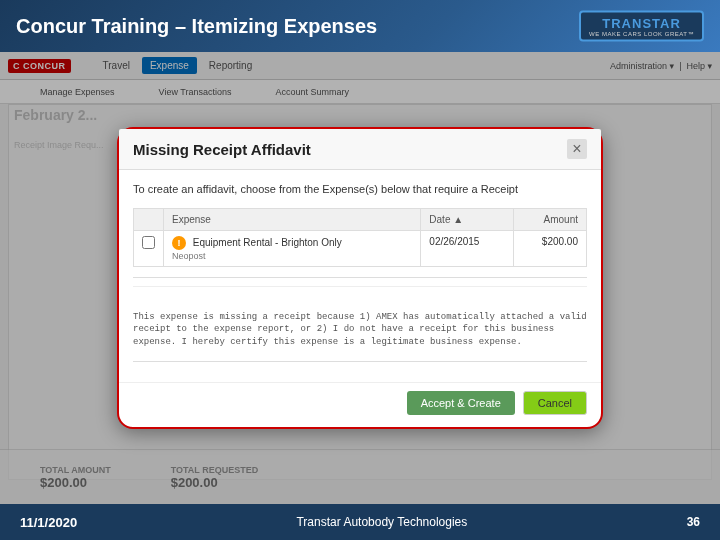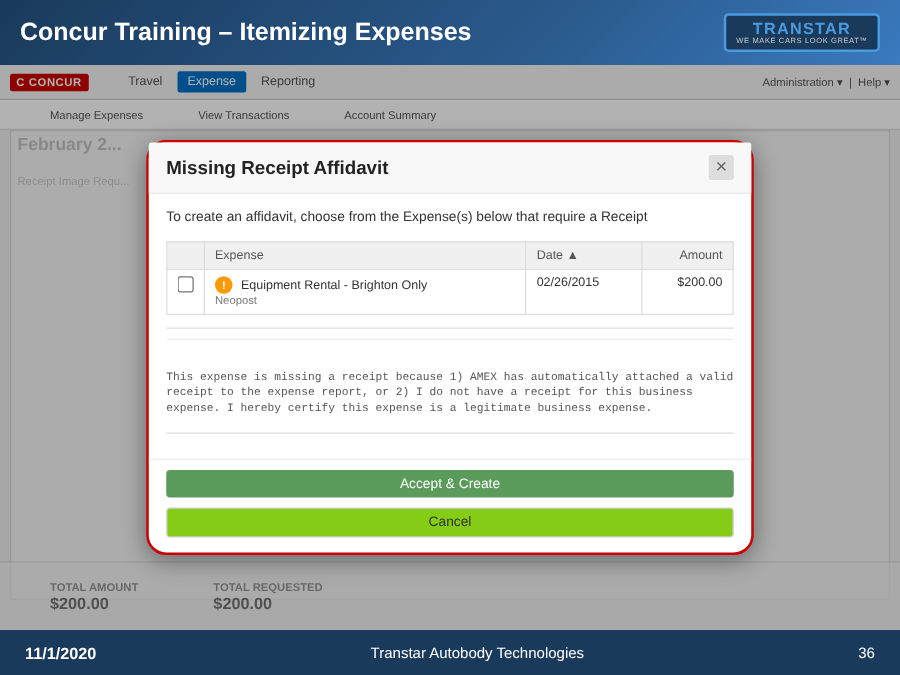--- a/index.html
+++ b/index.html
@@ -159,21 +159,21 @@
       font-size: 13px;
       font-weight: bold;
     }
     .footer-center {
       color: white;
       font-size: 12px;
     }
     .footer-right {
       color: white;
       font-size: 12px;
-      font-weight: normal;
+      font-weight: bold;
       text-align: right;
     }
 
     
     .modal-overlay {
       position: absolute;
       top: 0; left: 0; right: 0; bottom: 36px;
       background: rgba(0,0,0,0.3);
       display: flex;
       align-items: center;
@@ -290,21 +290,20 @@
       font-family: Liberation Mono, monospace;
     }
 
     
     .modal-footer {
       display: flex;
       justify-content: flex-end;
       gap: 8px;
       padding: 8px 14px 12px;
       border-top: 1px solid #eee;
-      flex-direction: column;
     }
     .btn-accept {
       background: #5a9a5a;
       color: white;
       border: none;
       padding: 5px 14px;
       font-size: 11px;
       border-radius: 3px;
       cursor: pointer;
     }

